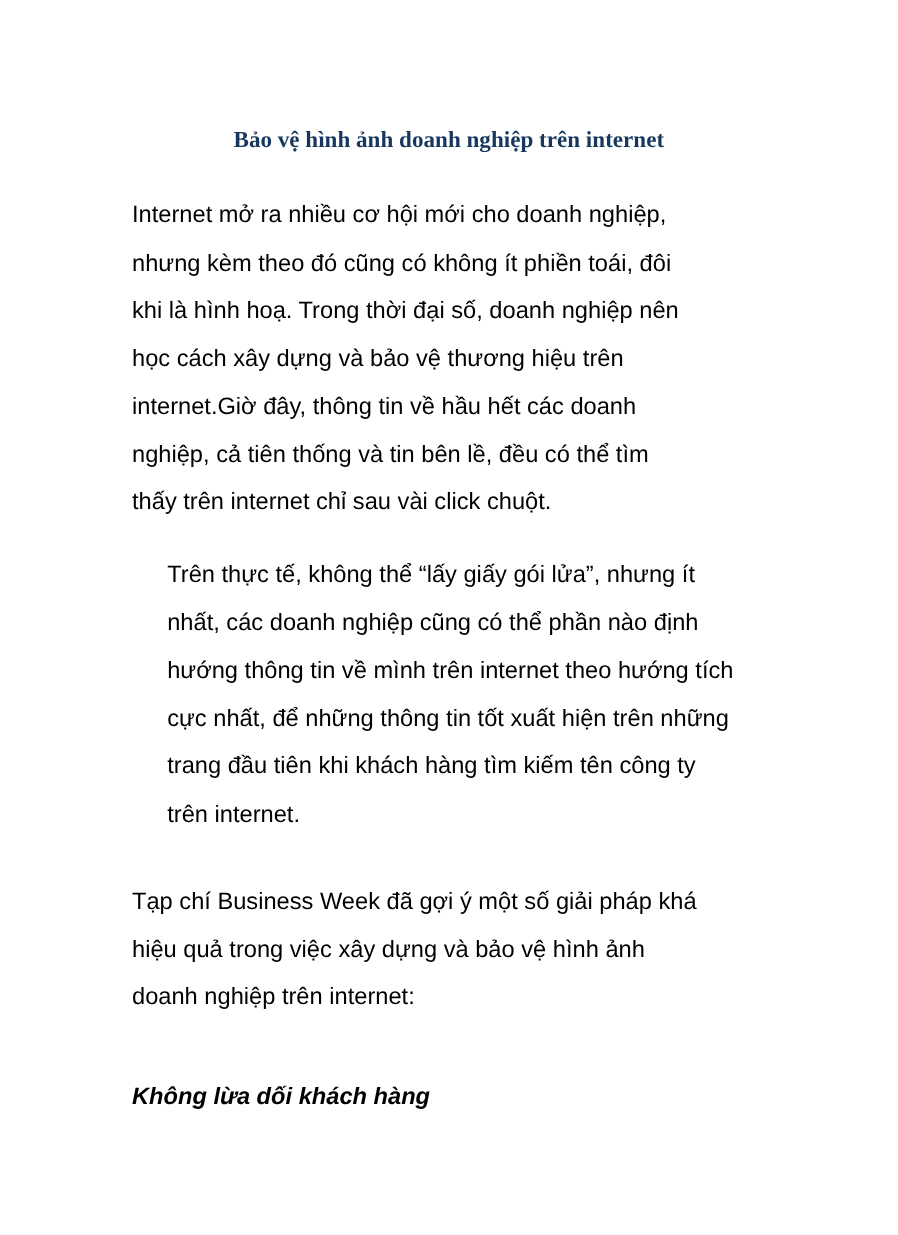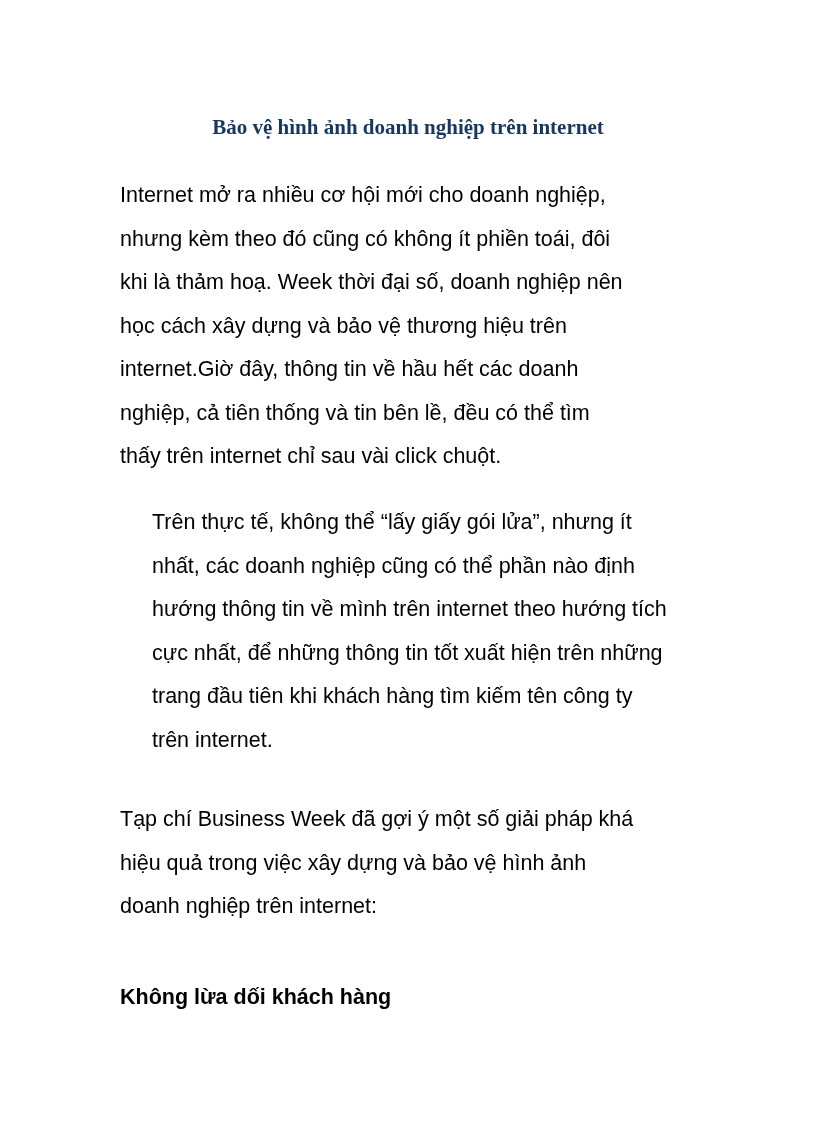--- a/index.html
+++ b/index.html
@@ -30,21 +30,21 @@
 </head>
 <body>
 
 <div class="page">
 
   <div class="title">Bảo vệ hình ảnh doanh nghiệp trên internet</div>
 
   <div class="para" style="top:174px;">
     <span class="line">Internet mở ra nhiều cơ hội mới cho doanh nghiệp,</span>
     <span class="line">nhưng kèm theo đó cũng có không ít phiền toái, đôi</span>
-    <span class="line">khi là thảm hoạ. Week thời đại số, doanh nghiệp nên</span>
+    <span class="line">khi là hình hoạ. Trong thời đại số, doanh nghiệp nên</span>
     <span class="line">học cách xây dựng và bảo vệ thương hiệu trên</span>
     <span class="line">internet.Giờ đây, thông tin về hầu hết các doanh</span>
     <span class="line">nghiệp, cả tiên thống và tin bên lề, đều có thể tìm</span>
     <span class="line">thấy trên internet chỉ sau vài click chuột.</span>
   </div>
 
   <div class="para" style="top:501px;margin-left:32px;">
     <span class="line">Trên thực tế, không thể “lấy giấy gói lửa”, nhưng ít</span>
     <span class="line">nhất, các doanh nghiệp cũng có thể phần nào định</span>
     <span class="line">hướng thông tin về mình trên internet theo hướng tích</span>
@@ -52,15 +52,15 @@
     <span class="line">trang đầu tiên khi khách hàng tìm kiếm tên công ty</span>
     <span class="line">trên internet.</span>
   </div>
 
   <div class="para" style="top:798px;">
     <span class="line">Tạp chí Business Week đã gợi ý một số giải pháp khá</span>
     <span class="line">hiệu quả trong việc xây dựng và bảo vệ hình ảnh</span>
     <span class="line">doanh nghiệp trên internet:</span>
   </div>
 
-  <div class="heading" style="top:982px;">Không lừa dối khách hàng</div>
+  <div class="heading" style="top:982px;font-style:italic;">Không lừa dối khách hàng</div>
 
 </div>
 
 </body></html>

